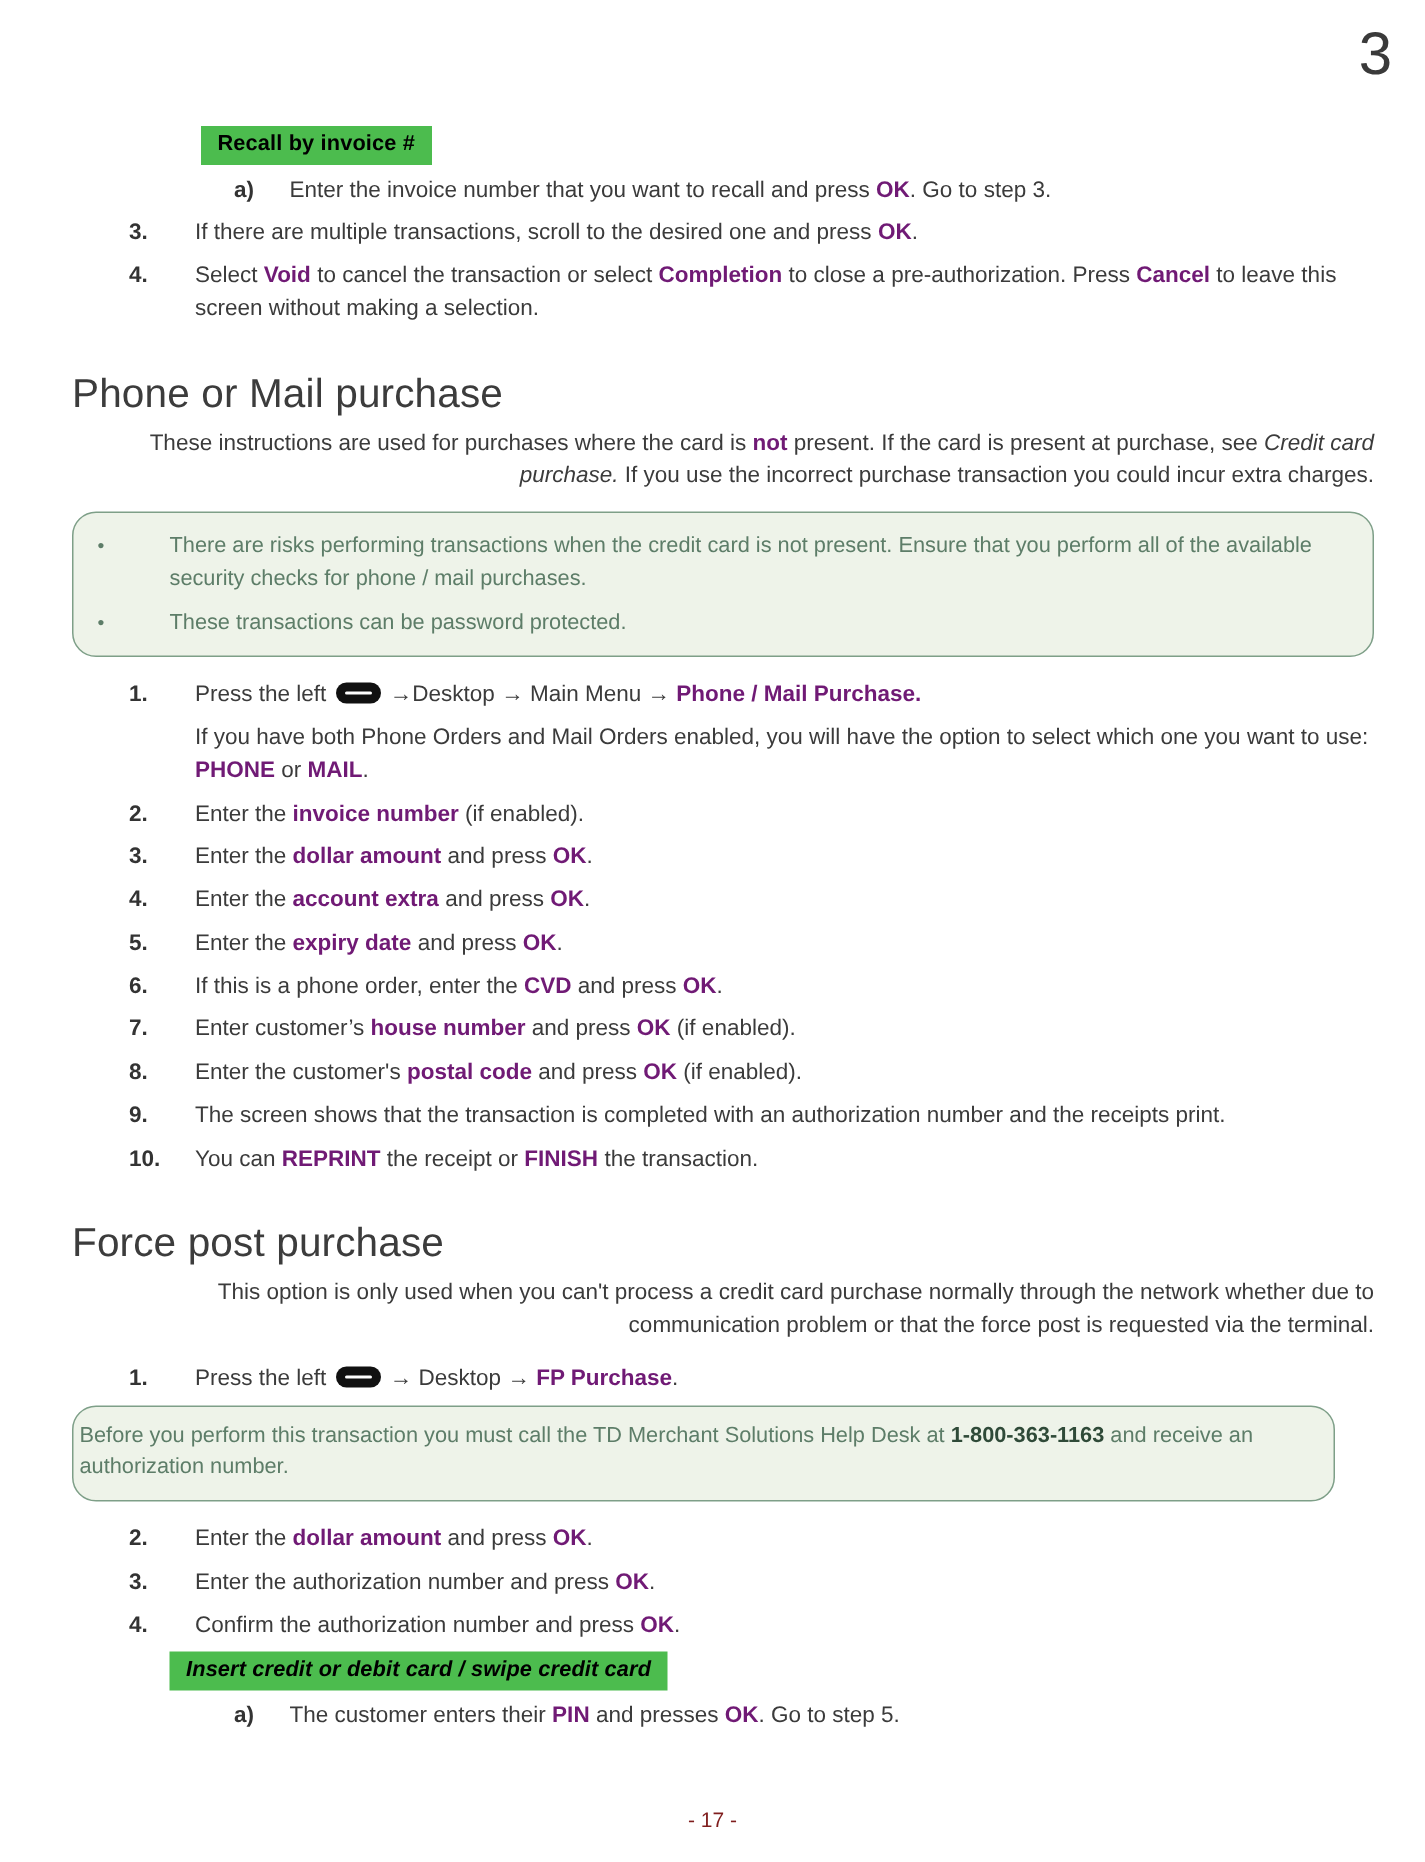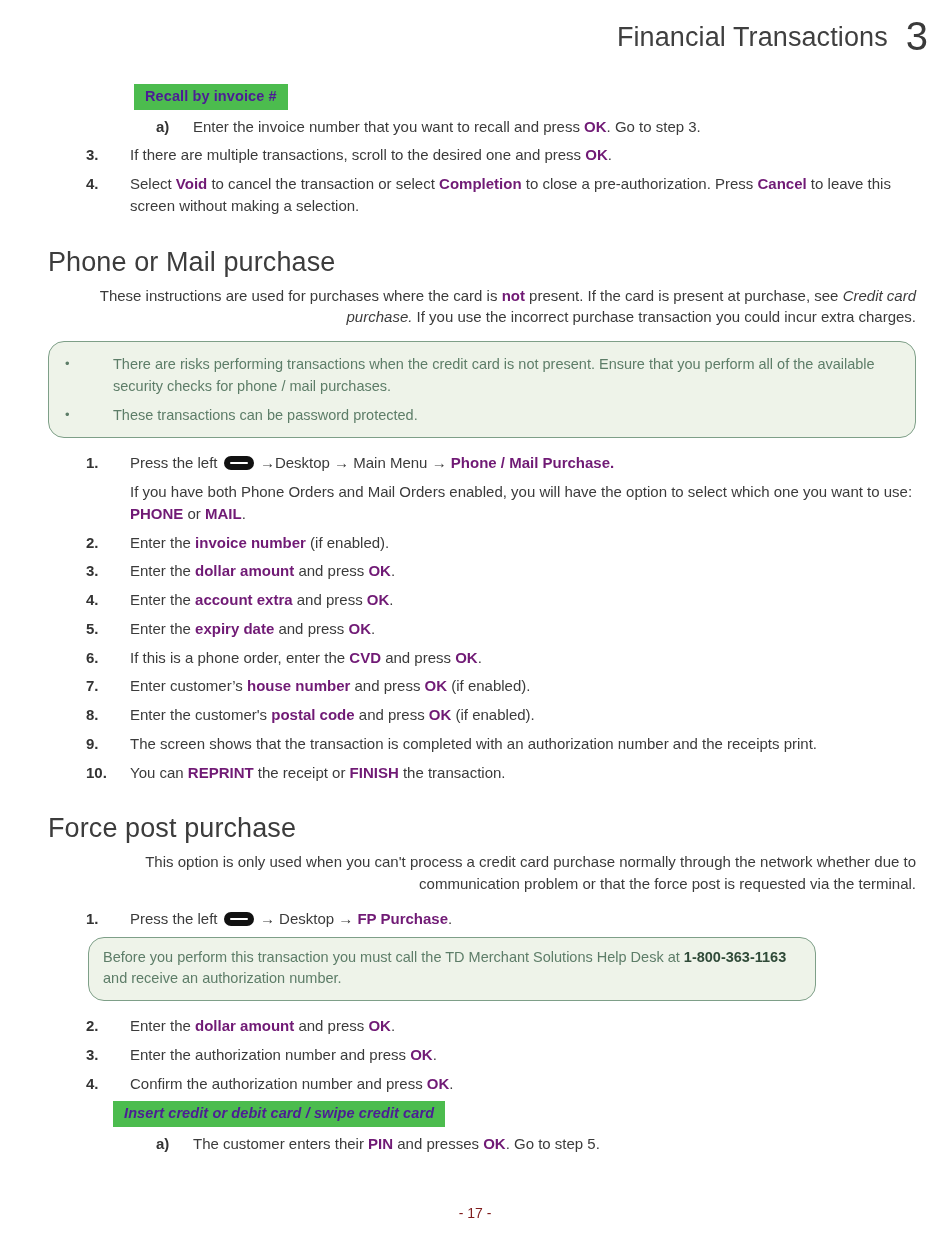--- a/index.html
+++ b/index.html
@@ -53,21 +53,21 @@
     left: 48px;
     top: 84px;
     width: 868px;
   }
 
   
   .badge-row { margin: 0 0 6px 0; }
   .green-badge {
     display: inline-block;
     background: #4cbc4e;
-    color: #4c1d95;
+    color: #000000;
     font-size: 14.5px;
     font-weight: bold;
     padding: 4px 11px 5px 11px;
     line-height: 1.15;
     letter-spacing: 0.1px;
   }
   .badge-indent-1 { margin-left: 86px; }
   .badge-indent-2 { margin-left: 65px; font-style: italic; }
 
   
@@ -122,21 +122,21 @@
   .callout {
     border: 1.5px solid #7e9f88;
     border-radius: 16px;
     background: #eef3e9;
     color: #5d7d68;
     box-sizing: border-box;
     padding: 12px 16px 11px 16px;
     margin: 0 0 14px 0;
   }
   .callout.full { width: 868px; }
-  .callout.narrow { width: 728px; padding: 9px 16px 10px 14px; margin-left: 40px; }
+  .callout.narrow { width: 842px; padding: 9px 16px 10px 4px; }
   .callout ul { margin: 0; padding: 0; list-style: none; }
   .callout li {
     display: flex;
     align-items: flex-start;
     font-size: 14.5px;
     line-height: 1.5;
     margin-bottom: 7px;
   }
   .callout li:last-child { margin-bottom: 0; }
   .callout li .dot {
@@ -191,21 +191,20 @@
     font-size: 14px;
     color: #7f1d1d;
   }
 </style>
 </head>
 <body>
 
 <div class="page">
 
   <div class="pg-header">
-    <span class="chapter-title">Financial Transactions</span>
     <span class="chapter-number">3</span>
   </div>
 
   <div class="content">
 
     <div class="badge-row badge-indent-1">
       <span class="green-badge">Recall by invoice #</span>
     </div>
 
     <ul class="steps">

